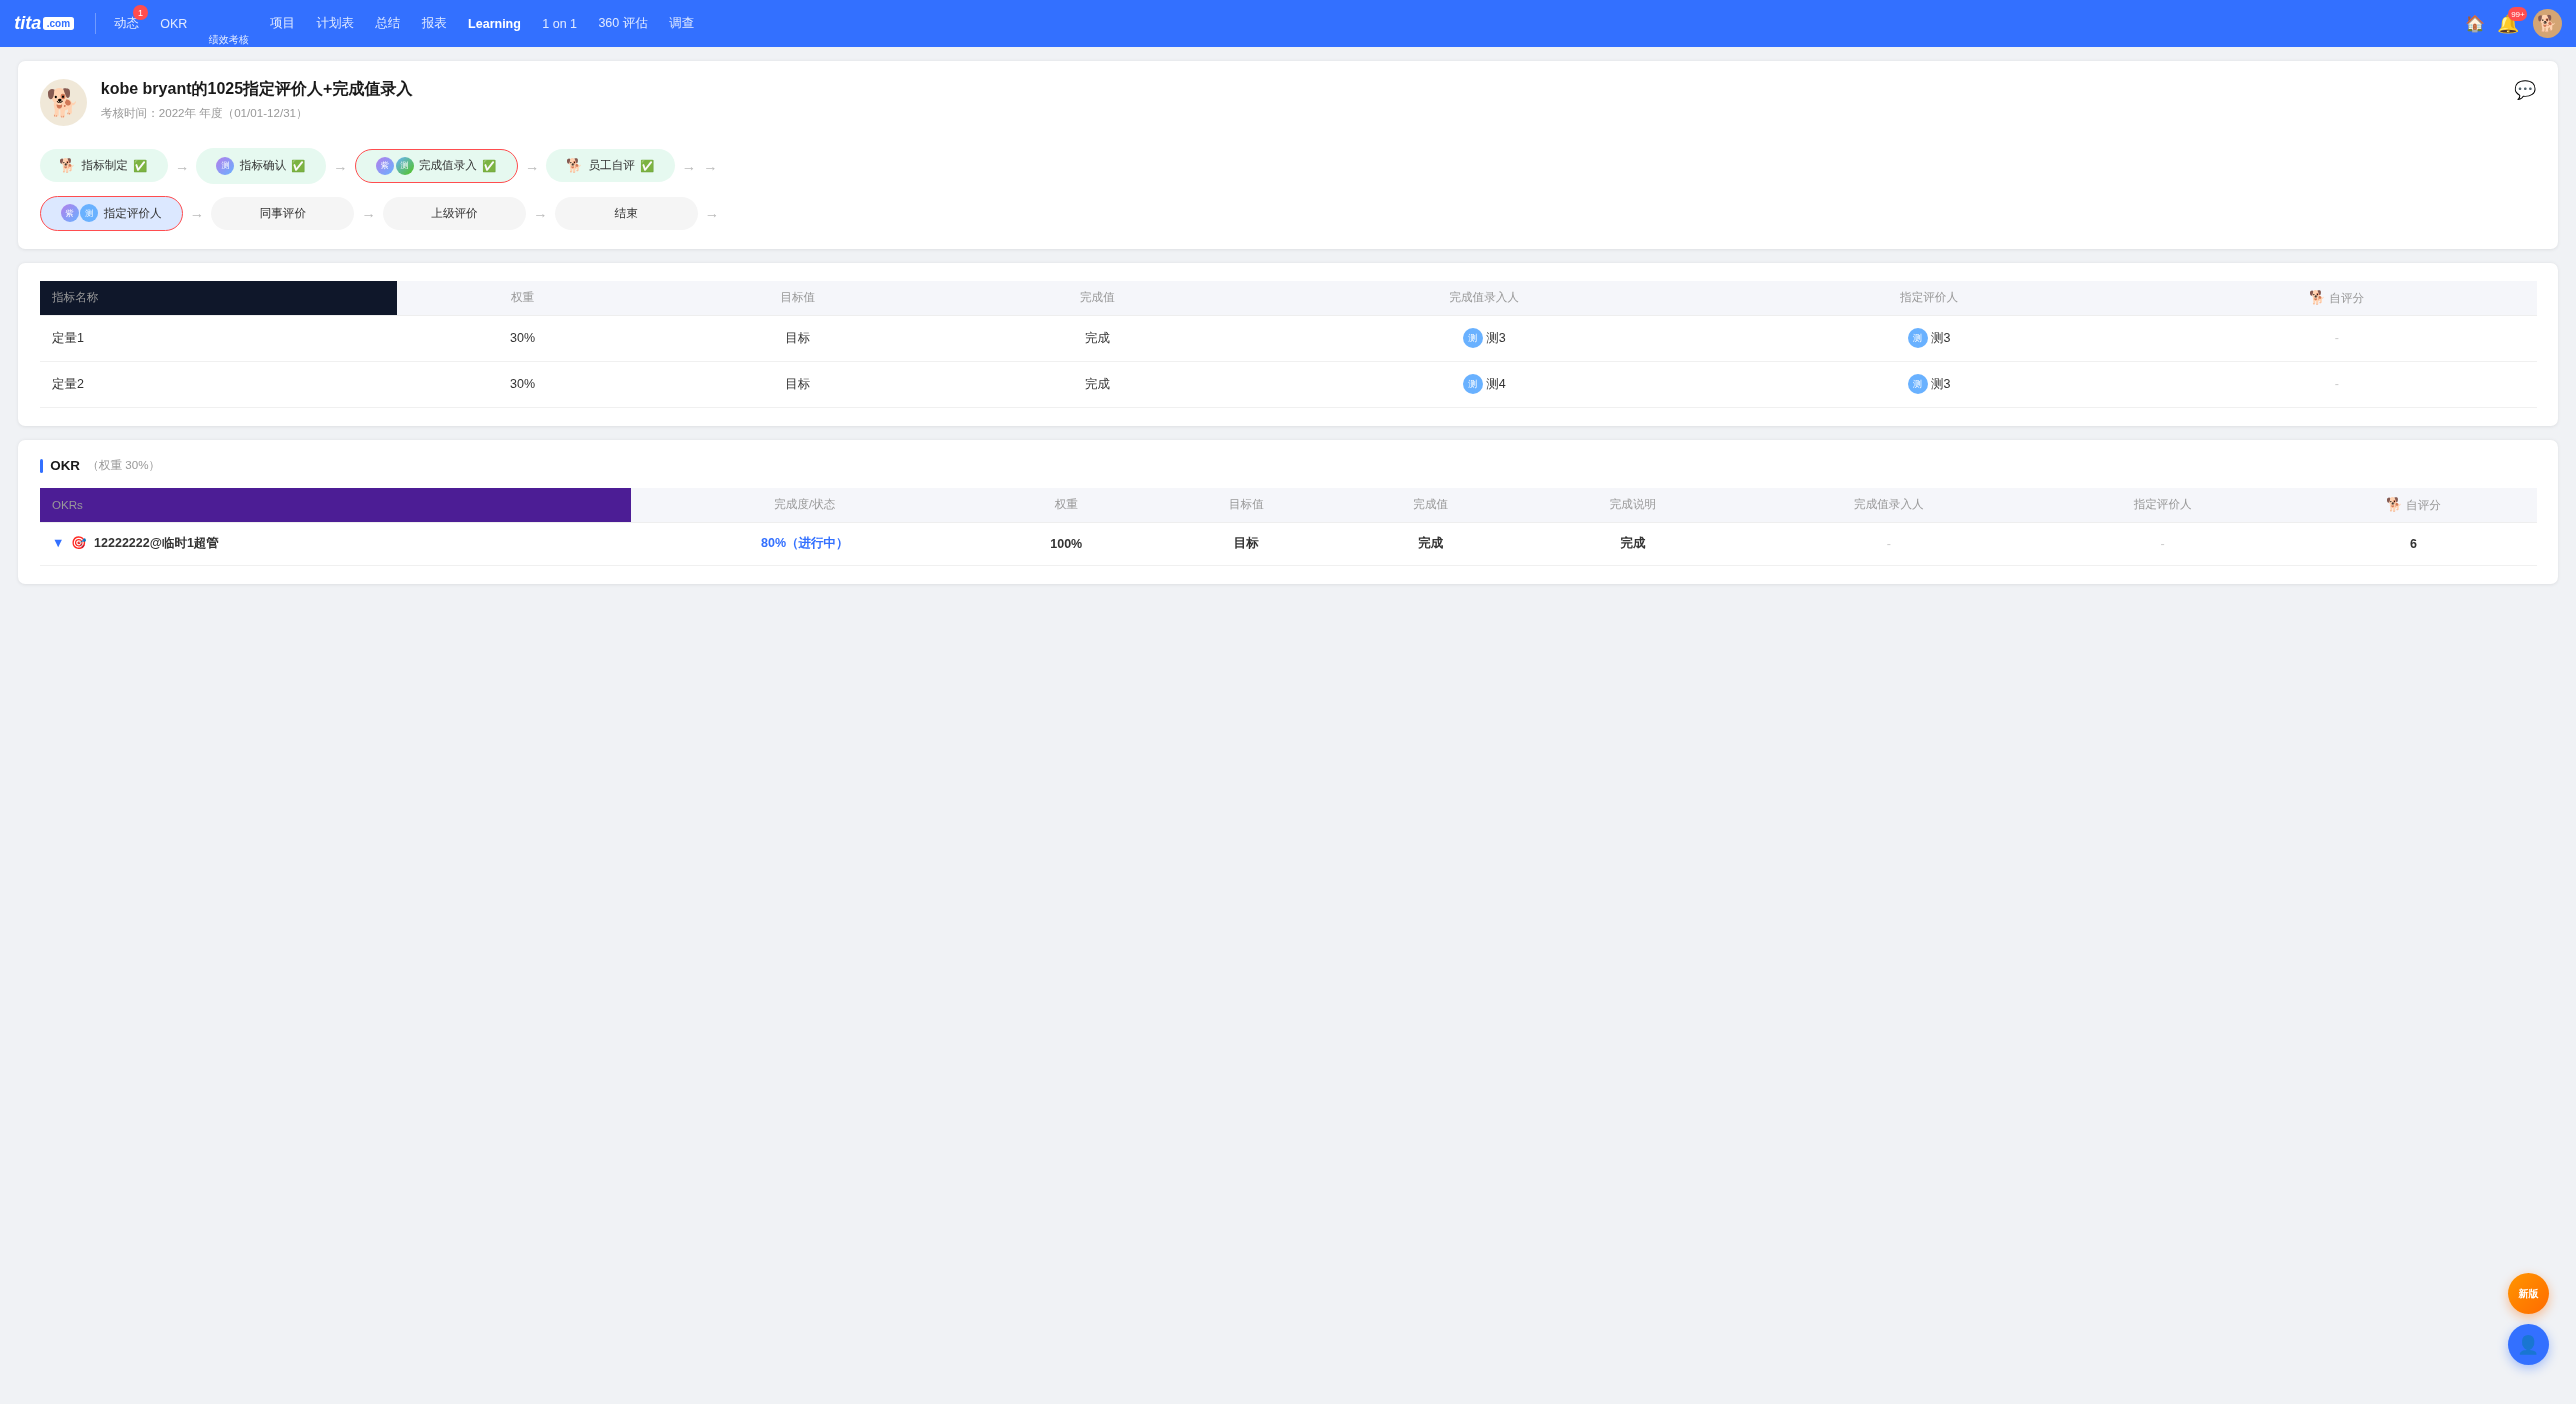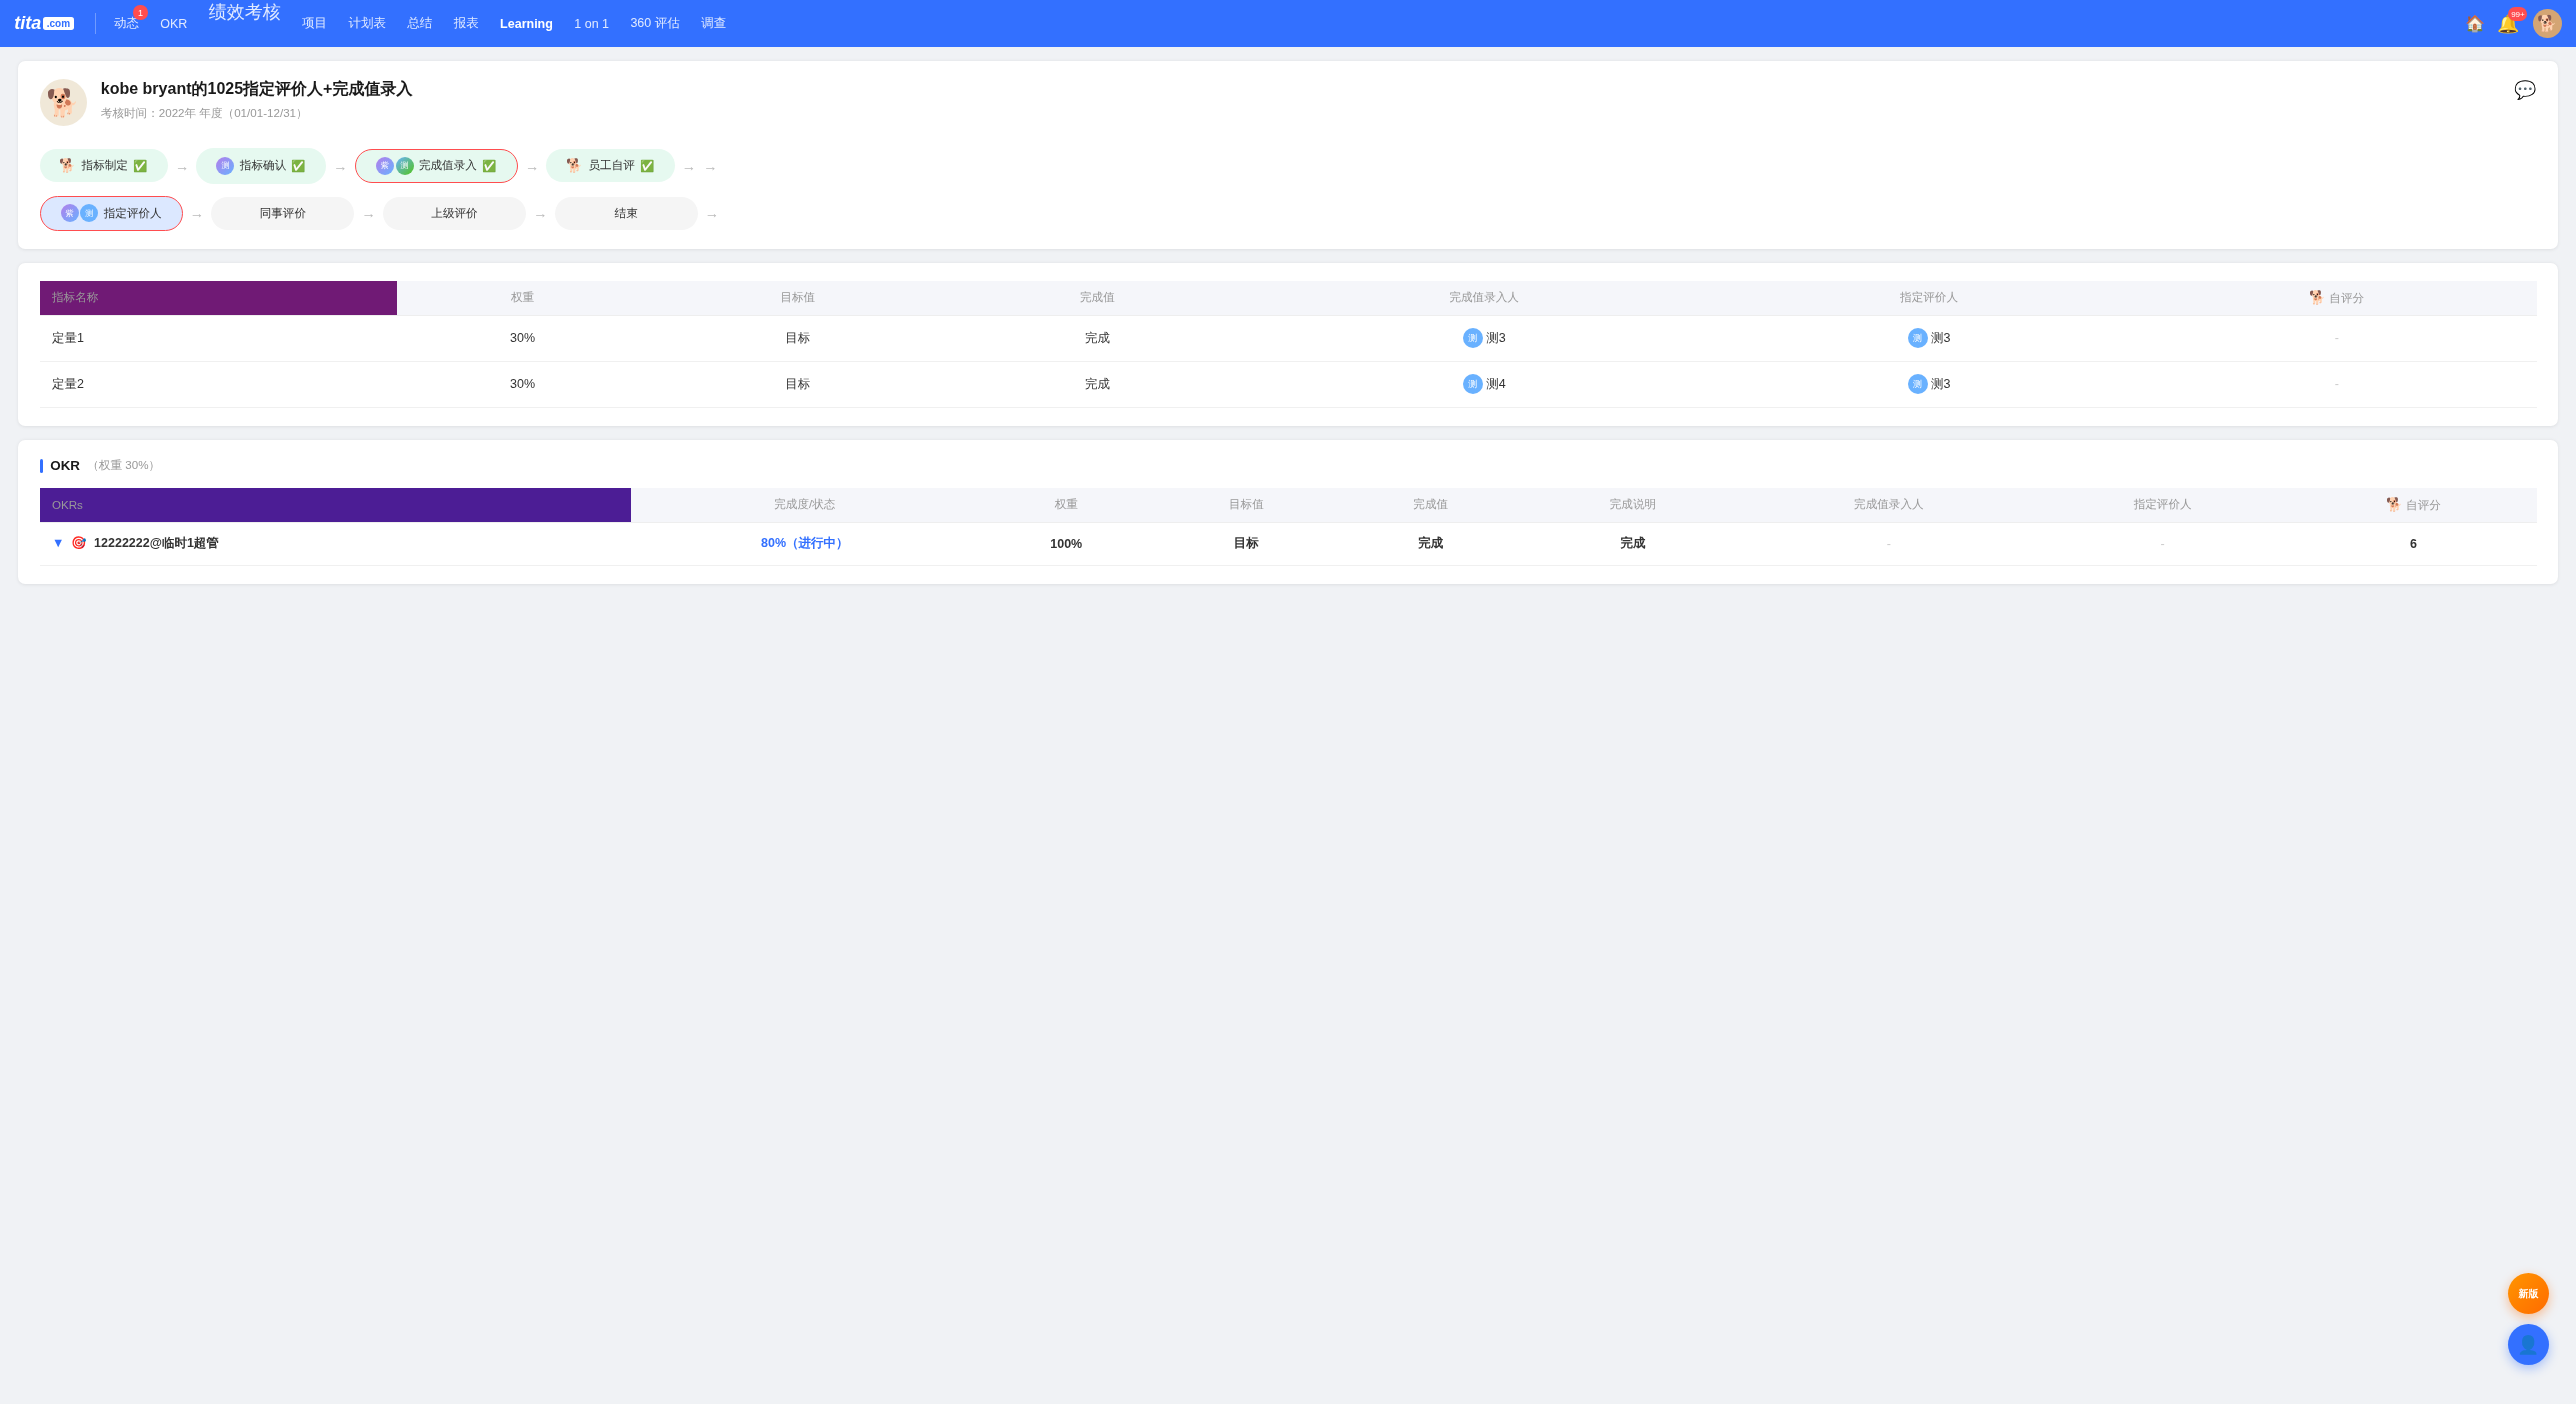--- a/index.html
+++ b/index.html
@@ -15,21 +15,21 @@
   </div>
   <div style="width:0.9px; height:21.5px; background:rgba(255,255,255,0.3); margin:0 7.2px;"></div>
 
   <div style="color:rgba(255,255,255,0.85); padding:0 10.7px; height:47px; display:flex; align-items:center; cursor:pointer; font-size:12.5px; position:relative;">
     <span>动态</span>
     <span style="position:absolute; top:5.4px; right:1.8px; background:#ff4d4f; color:white; font-size:9px; border-radius:7.2px; padding:0 3.6px; min-width:14.3px; height:14.3px; display:flex; align-items:center; justify-content:center;">1</span>
   </div>
   <div style="color:rgba(255,255,255,0.85); padding:0 10.7px; height:47px; display:flex; align-items:center; cursor:pointer; font-size:12.5px;">
     <span>OKR</span>
   </div>
-  <div style="color:rgba(255,255,255,0.85); padding:0 10.7px; height:47px; display:flex; align-items:flex-start; cursor:pointer; font-size:18px;">
+  <div style="color:rgba(255,255,255,0.85); padding:0 10.7px; height:47px; display:flex; align-items:flex-end; cursor:pointer; font-size:10px;">
     <span>绩效考核</span>
   </div>
   <div style="color:rgba(255,255,255,0.85); padding:0 10.7px; height:47px; display:flex; align-items:center; cursor:pointer; font-size:12.5px;">
     <span>项目</span>
   </div>
   <div style="color:rgba(255,255,255,0.85); padding:0 10.7px; height:47px; display:flex; align-items:center; cursor:pointer; font-size:12.5px;">
     <span>计划表</span>
   </div>
   <div style="color:rgba(255,255,255,0.85); padding:0 10.7px; height:47px; display:flex; align-items:center; cursor:pointer; font-size:12.5px;">
     <span>总结</span>
@@ -131,21 +131,21 @@
         <span style="color:#bbb; font-size:14.3px;">→</span>
       </div>
     </div>
   </div>
 
   <div style="background:white; border-radius:7.2px; padding:18px 21.5px; margin-bottom:14.3px; box-shadow:0 0.9px 3.6px rgba(0,0,0,0.08);">
 
     <table style="width:100%; border-collapse:collapse;">
       <thead>
         <tr>
-          <th style="background:#701a75; color:#999; font-size:11.6px; font-weight:normal; padding:9px 12.5px; text-align:left; border-bottom:0.9px solid #eee;">指标名称</th>
+          <th style="background:#0f172a; color:#999; font-size:11.6px; font-weight:normal; padding:9px 12.5px; text-align:left; border-bottom:0.9px solid #eee;">指标名称</th>
           <th style="background:#f5f6fa; color:#999; font-size:11.6px; font-weight:normal; padding:9px 12.5px; text-align:center; border-bottom:0.9px solid #eee;">权重</th>
           <th style="background:#f5f6fa; color:#999; font-size:11.6px; font-weight:normal; padding:9px 12.5px; text-align:center; border-bottom:0.9px solid #eee;">目标值</th>
           <th style="background:#f5f6fa; color:#999; font-size:11.6px; font-weight:normal; padding:9px 12.5px; text-align:center; border-bottom:0.9px solid #eee;">完成值</th>
           <th style="background:#f5f6fa; color:#999; font-size:11.6px; font-weight:normal; padding:9px 12.5px; text-align:center; border-bottom:0.9px solid #eee;">完成值录入人</th>
           <th style="background:#f5f6fa; color:#999; font-size:11.6px; font-weight:normal; padding:9px 12.5px; text-align:center; border-bottom:0.9px solid #eee;">指定评价人</th>
           <th style="background:#f5f6fa; color:#999; font-size:11.6px; font-weight:normal; padding:9px 12.5px; text-align:center; border-bottom:0.9px solid #eee;">
             <span style="font-size:13.4px;">🐕</span> <span>自评分</span>
           </th>
         </tr>
       </thead>

